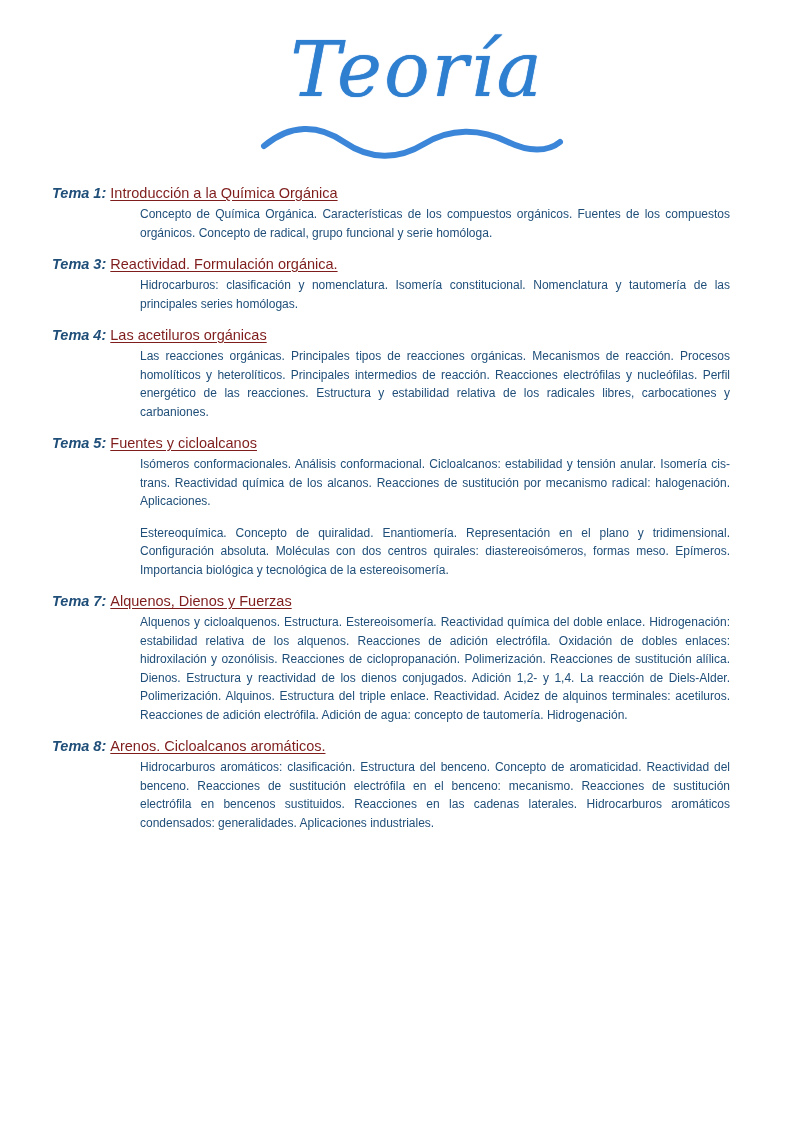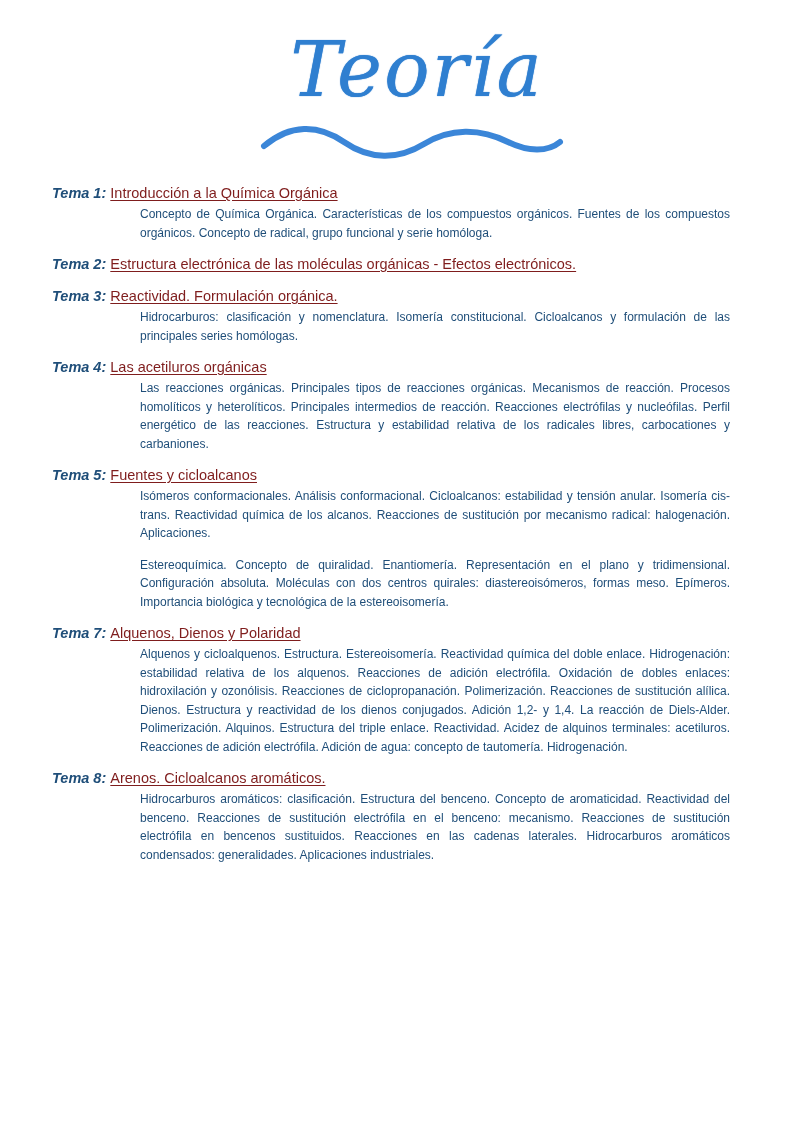--- a/index.html
+++ b/index.html
@@ -113,32 +113,28 @@
 
     <div class="topic">
       <div class="topic-head">
         <span class="topic-label">Tema 1:</span>
         <span class="topic-title">Introducción a la Química Orgánica</span>
       </div>
       <div class="topic-desc">Concepto de Química Orgánica. Características de los compuestos orgánicos. Fuentes de los compuestos orgánicos. Concepto de radical, grupo funcional y serie homóloga.</div>
     </div>
 
     <div class="topic">
-      <div class="topic-head">
-        <span class="topic-label">Tema 2:</span>
-        <span class="topic-title">Estructura electrónica de las moléculas orgánicas - Efectos electrónicos.</span>
-      </div>
     </div>
 
     <div class="topic">
       <div class="topic-head">
         <span class="topic-label">Tema 3:</span>
         <span class="topic-title">Reactividad. Formulación orgánica.</span>
       </div>
-      <div class="topic-desc">Hidrocarburos: clasificación y nomenclatura. Isomería constitucional. Cicloalcanos y formulación de las principales series homólogas.</div>
+      <div class="topic-desc">Hidrocarburos: clasificación y nomenclatura. Isomería constitucional. Nomenclatura y tautomería de las principales series homólogas.</div>
     </div>
 
     <div class="topic">
       <div class="topic-head">
         <span class="topic-label">Tema 4:</span>
         <span class="topic-title">Las acetiluros orgánicas</span>
       </div>
       <div class="topic-desc">Las reacciones orgánicas. Principales tipos de reacciones orgánicas. Mecanismos de reacción. Procesos homolíticos y heterolíticos. Principales intermedios de reacción. Reacciones electrófilas y nucleófilas. Perfil energético de las reacciones. Estructura y estabilidad relativa de los radicales libres, carbocationes y carbaniones.</div>
     </div>
 
@@ -150,21 +146,21 @@
       <div class="topic-desc">Isómeros conformacionales. Análisis conformacional. Cicloalcanos: estabilidad y tensión anular. Isomería cis-trans. Reactividad química de los alcanos. Reacciones de sustitución por mecanismo radical: halogenación. Aplicaciones.</div>
     </div>
 
     <div class="topic">
       <div class="topic-desc">Estereoquímica. Concepto de quiralidad. Enantiomería. Representación en el plano y tridimensional. Configuración absoluta. Moléculas con dos centros quirales: diastereoisómeros, formas meso. Epímeros. Importancia biológica y tecnológica de la estereoisomería.</div>
     </div>
 
     <div class="topic">
       <div class="topic-head">
         <span class="topic-label">Tema 7:</span>
-        <span class="topic-title">Alquenos, Dienos y Polaridad</span>
+        <span class="topic-title">Alquenos, Dienos y Fuerzas</span>
       </div>
       <div class="topic-desc">Alquenos y cicloalquenos. Estructura. Estereoisomería. Reactividad química del doble enlace. Hidrogenación: estabilidad relativa de los alquenos. Reacciones de adición electrófila. Oxidación de dobles enlaces: hidroxilación y ozonólisis. Reacciones de ciclopropanación. Polimerización. Reacciones de sustitución alílica. Dienos. Estructura y reactividad de los dienos conjugados. Adición 1,2- y 1,4. La reacción de Diels-Alder. Polimerización. Alquinos. Estructura del triple enlace. Reactividad. Acidez de alquinos terminales: acetiluros. Reacciones de adición electrófila. Adición de agua: concepto de tautomería. Hidrogenación.</div>
     </div>
 
     <div class="topic">
       <div class="topic-head">
         <span class="topic-label">Tema 8:</span>
         <span class="topic-title">Arenos. Cicloalcanos aromáticos.</span>
       </div>
       <div class="topic-desc">Hidrocarburos aromáticos: clasificación. Estructura del benceno. Concepto de aromaticidad. Reactividad del benceno. Reacciones de sustitución electrófila en el benceno: mecanismo. Reacciones de sustitución electrófila en bencenos sustituidos. Reacciones en las cadenas laterales. Hidrocarburos aromáticos condensados: generalidades. Aplicaciones industriales.</div>

